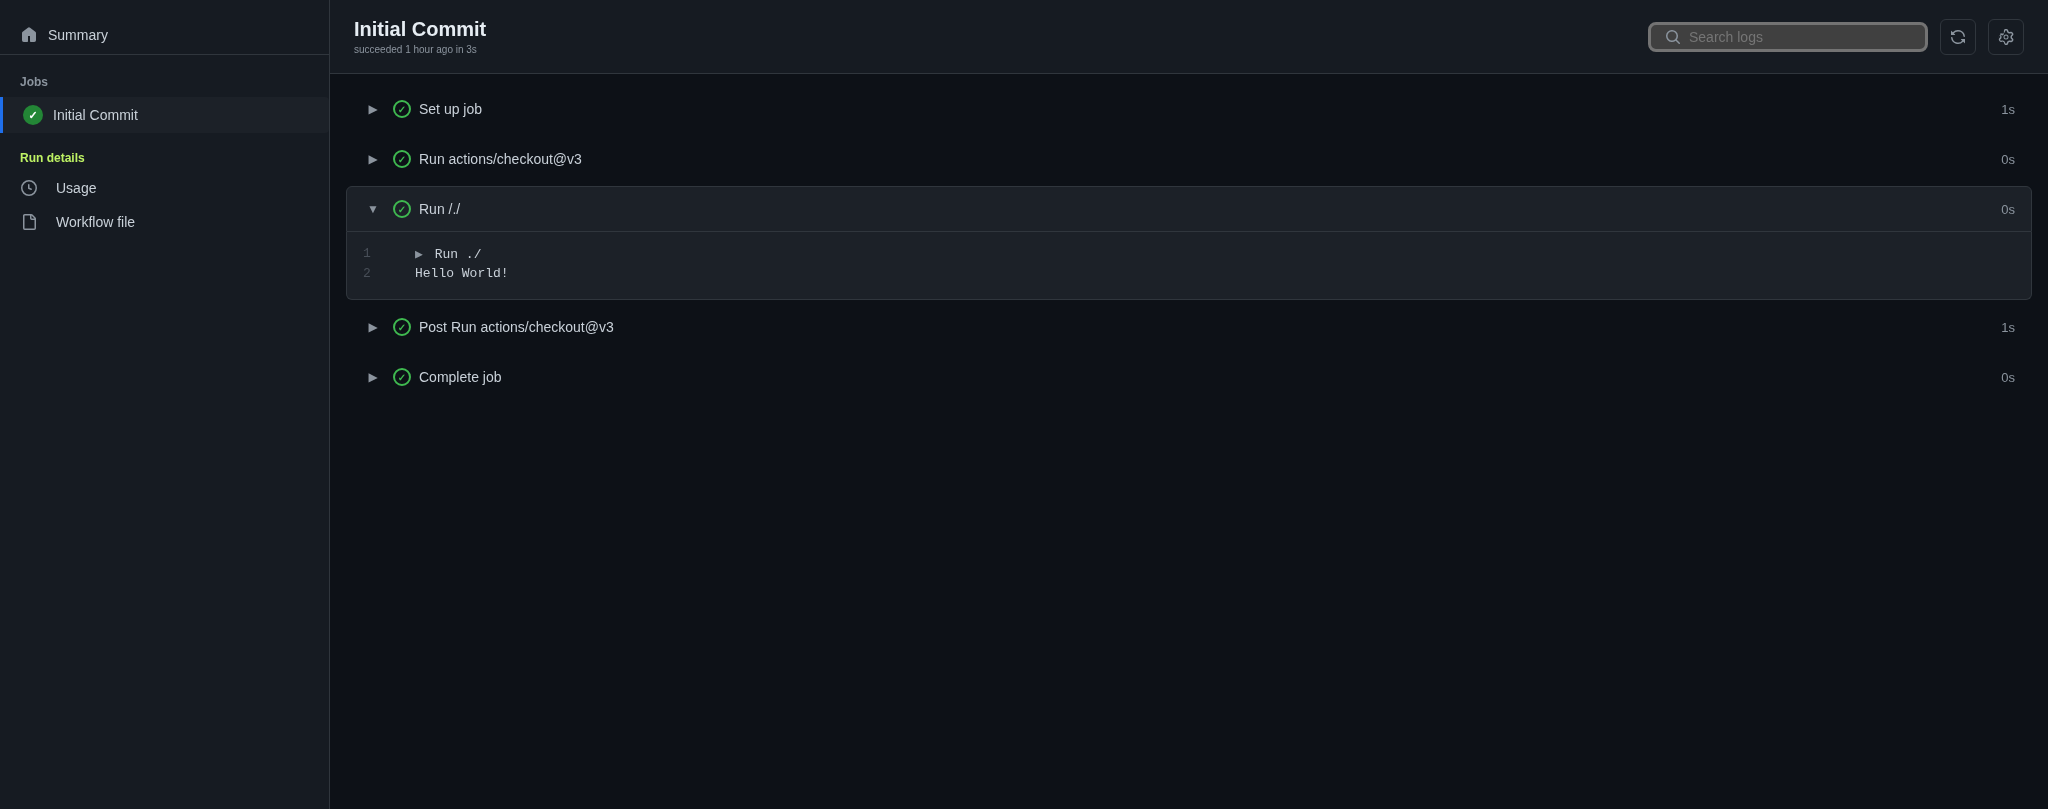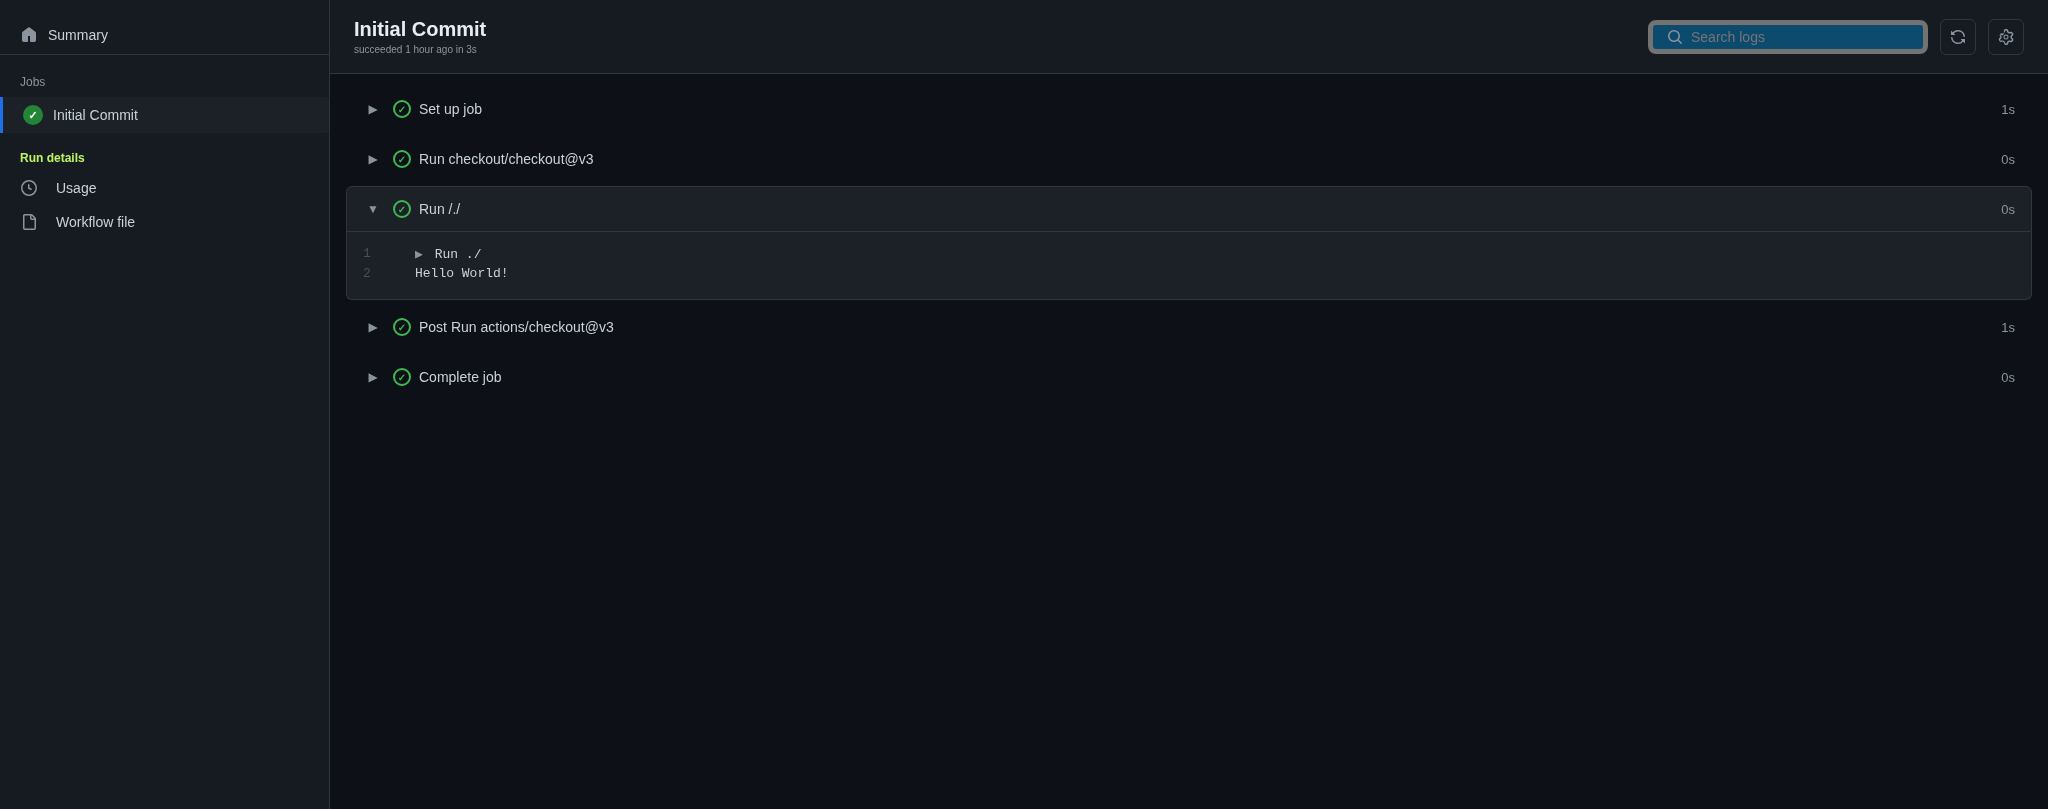--- a/index.html
+++ b/index.html
@@ -31,21 +31,21 @@
       padding: 10px 20px;
       color: #c9d1d9;
       cursor: pointer;
       border-bottom: 1px solid #30363d;
       margin-bottom: 12px;
     }
 
     .sidebar-section-label {
       color: #8b949e;
       font-size: 12px;
-      font-weight: 400;
+      font-weight: 700;
       padding: 8px 20px 6px;
       text-transform: none;
     }
 
     .sidebar-job-item {
       display: flex;
       align-items: center;
       gap: 10px;
       padding: 8px 20px;
       cursor: pointer;
@@ -150,22 +150,22 @@
 
     .main-header-actions {
       display: flex;
       align-items: center;
       gap: 12px;
     }
 
     .search-input-wrapper {
       display: flex;
       align-items: center;
-      background: #0c4a6e;
-      border: 5px solid #737373;
+      background: #404040;
+      border: 3px solid #737373;
       border-radius: 8px;
       padding: 4px 14px;
       width: 280px;
       gap: 8px;
     }
     .search-icon-svg {
       color: #8b949e;
       flex-shrink: 0;
     }
     .search-input {
@@ -343,21 +343,21 @@
     <div class="step-row">
       <span class="step-chevron">▶</span>
       <span class="icon-check-circle-sm"></span>
       <span class="step-name">Set up job</span>
       <span class="step-duration">1s</span>
     </div>
 
     <div class="step-row">
       <span class="step-chevron">▶</span>
       <span class="icon-check-circle-sm"></span>
-      <span class="step-name">Run checkout/checkout@v3</span>
+      <span class="step-name">Run actions/checkout@v3</span>
       <span class="step-duration">0s</span>
     </div>
 
     <div class="step-row expanded">
       <span class="step-chevron">▼</span>
       <span class="icon-check-circle-sm"></span>
       <span class="step-name">Run /./</span>
       <span class="step-duration">0s</span>
     </div>
     <div class="step-content">

